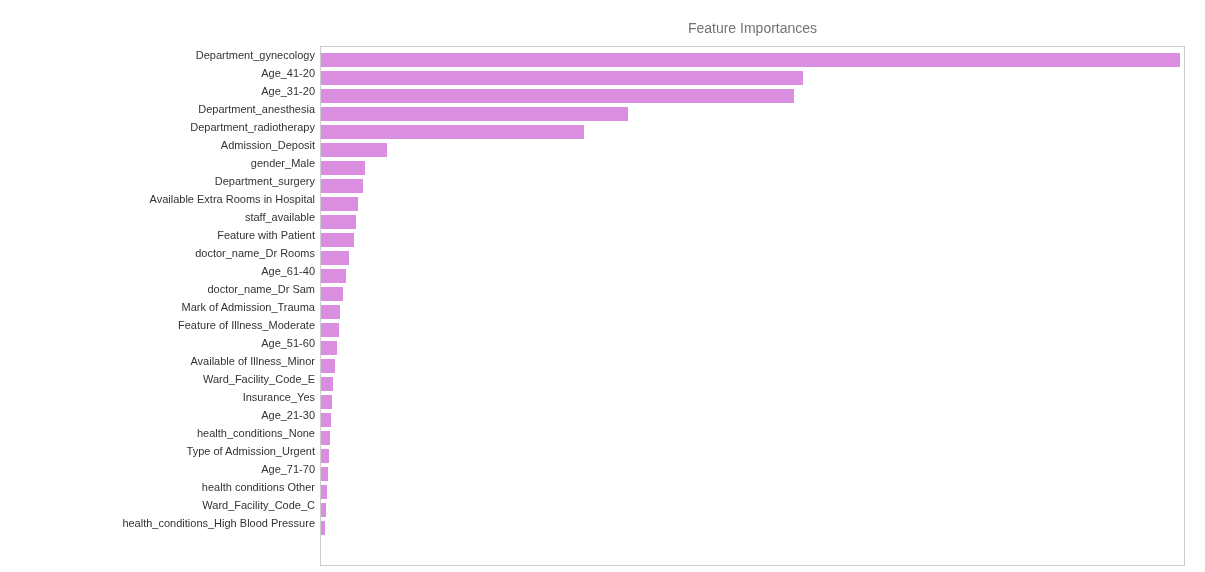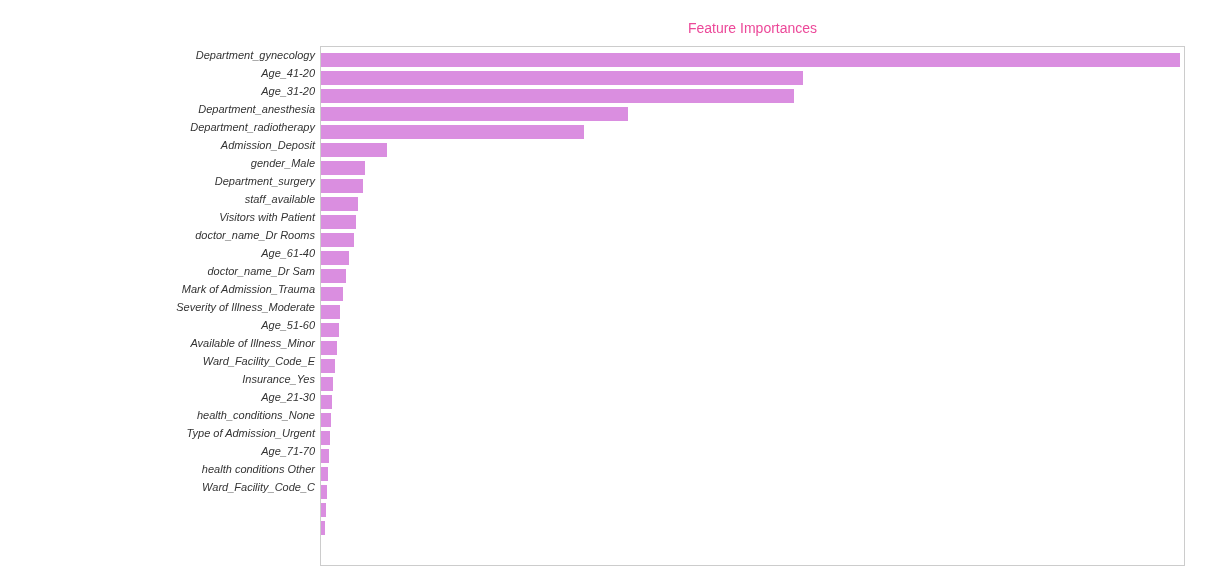--- a/index.html
+++ b/index.html
@@ -14,38 +14,37 @@
     .chart-container {
       position: relative;
       width: 1205px;
       height: 572px;
       background: #fff;
       padding: 20px 20px 10px 10px;
     }
     .chart-title {
       text-align: center;
       font-size: 14px;
-      color: #ec4899;
+      color: #737373;
       margin-bottom: 10px;
       padding-left: 310px;
     }
     .chart-area {
       display: flex;
       flex-direction: row;
       width: 100%;
       height: 520px;
     }
     .y-axis-labels {
       display: flex;
       flex-direction: column;
       align-items: flex-end;
       width: 310px;
       flex-shrink: 0;
       padding-right: 5px;
-      font-style: italic;
     }
     .y-label {
       font-size: 11px;
       color: #333;
       height: 18px;
       line-height: 18px;
       white-space: nowrap;
       text-align: right;
     }
     .bars-area {
@@ -78,37 +77,39 @@
   <div class="chart-area">
     <div class="y-axis-labels" id="y-labels">
         <div class="y-label">Department_gynecology</div>
         <div class="y-label">Age_41-20</div>
         <div class="y-label">Age_31-20</div>
         <div class="y-label">Department_anesthesia</div>
         <div class="y-label">Department_radiotherapy</div>
         <div class="y-label">Admission_Deposit</div>
         <div class="y-label">gender_Male</div>
         <div class="y-label">Department_surgery</div>
+        <div class="y-label">Available Extra Rooms in Hospital</div>
         <div class="y-label">staff_available</div>
-        <div class="y-label">Visitors with Patient</div>
+        <div class="y-label">Feature with Patient</div>
         <div class="y-label">doctor_name_Dr Rooms</div>
         <div class="y-label">Age_61-40</div>
         <div class="y-label">doctor_name_Dr Sam</div>
         <div class="y-label">Mark of Admission_Trauma</div>
-        <div class="y-label">Severity of Illness_Moderate</div>
+        <div class="y-label">Feature of Illness_Moderate</div>
         <div class="y-label">Age_51-60</div>
         <div class="y-label">Available of Illness_Minor</div>
         <div class="y-label">Ward_Facility_Code_E</div>
         <div class="y-label">Insurance_Yes</div>
         <div class="y-label">Age_21-30</div>
         <div class="y-label">health_conditions_None</div>
         <div class="y-label">Type of Admission_Urgent</div>
         <div class="y-label">Age_71-70</div>
         <div class="y-label">health conditions Other</div>
         <div class="y-label">Ward_Facility_Code_C</div>
+        <div class="y-label">health_conditions_High Blood Pressure</div>
       </div>
     <div class="bars-area" id="bars">
         <div class="bar-row">
           <div class="bar" style="width: 100%; background: rgb(218, 142, 224);"></div>
         </div>
         <div class="bar-row">
           <div class="bar" style="width: 56.1224%; background: rgb(218, 142, 224);"></div>
         </div>
         <div class="bar-row">
           <div class="bar" style="width: 55.102%; background: rgb(218, 142, 224);"></div>

